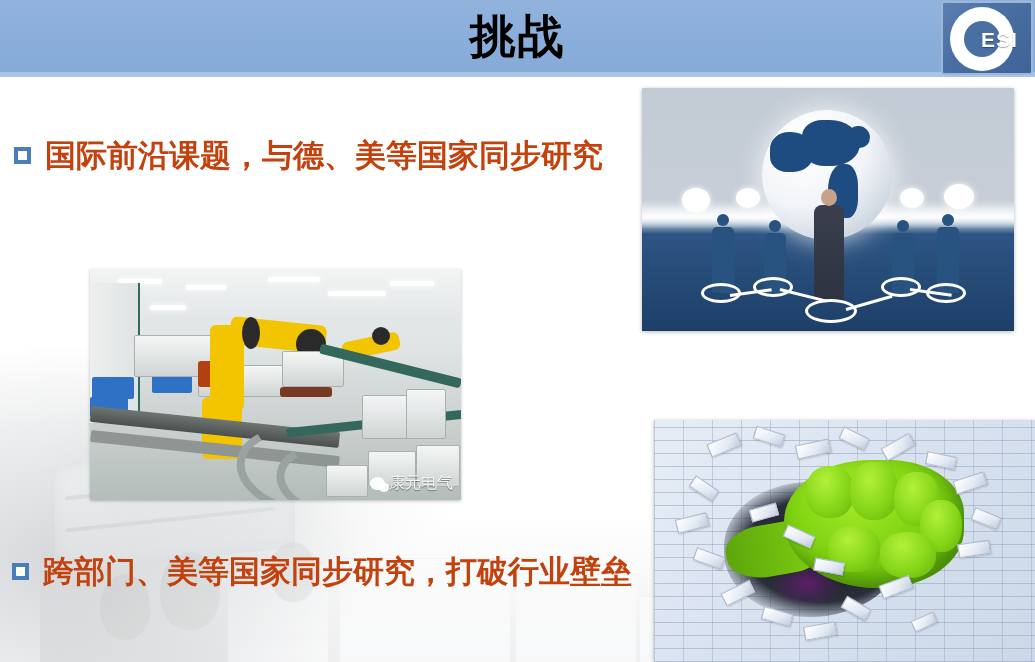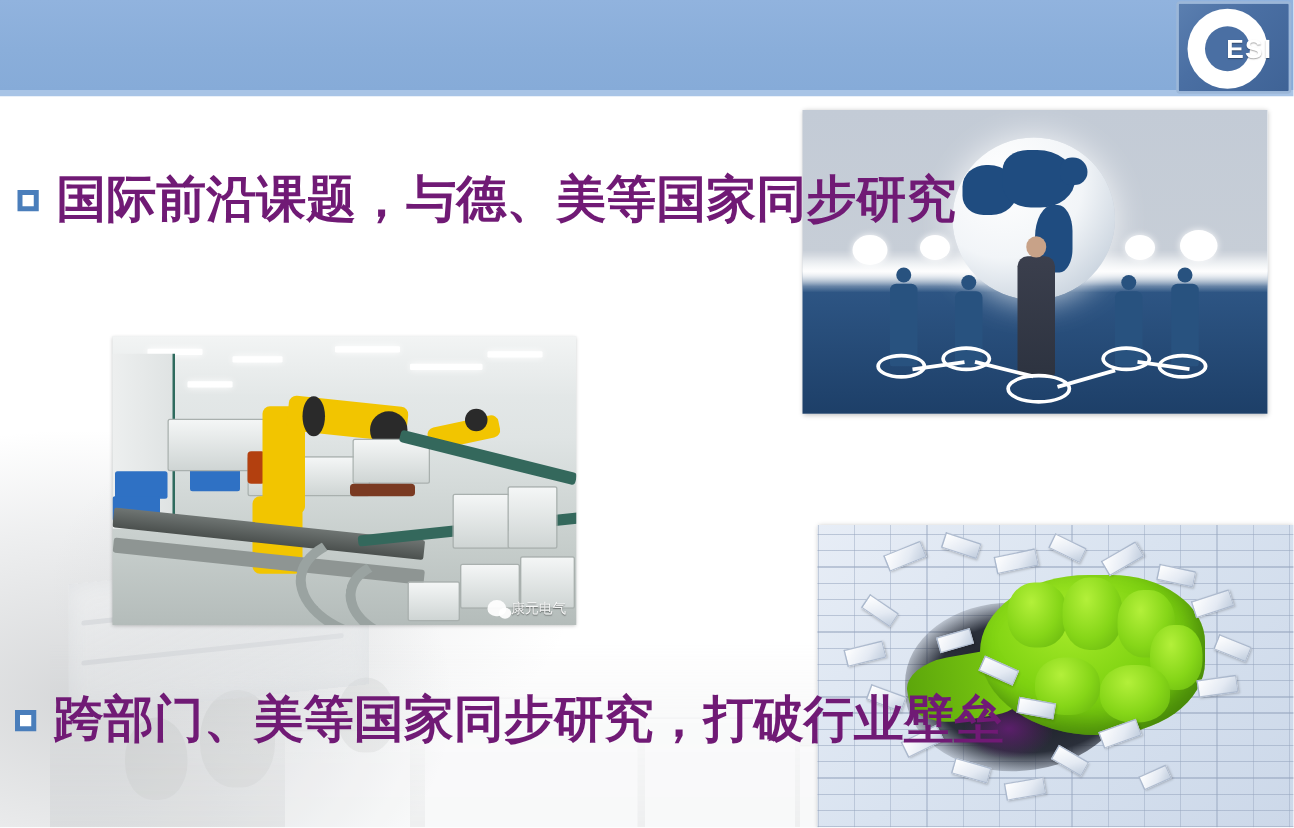--- a/index.html
+++ b/index.html
@@ -165,23 +165,23 @@
   .bullet-mark::after {
     content: "";
     position: absolute;
     left: 4px;
     top: 4px;
     width: 9px;
     height: 9px;
     background: #ffffff;
   }
   .bullet-text {
-    font-size: 40px;
+    font-size: 31px;
     font-weight: bold;
-    color: #701a75;
+    color: #c2410c;
     line-height: 1.1;
     font-family: "DejaVu Sans", "Liberation Sans", sans-serif;
   }
   #bullet-1 { left: 14px;  top: 138px; }
   #bullet-2 { left: 470px; top: 364px; }
   #bullet-3 { left: 12px;  top: 554px; }
 
   
   .pic {
     position: absolute;
@@ -328,21 +328,21 @@
     border-right-color: transparent;
   }
   .wm {
     position: absolute;
     right: 8px;
     bottom: 6px;
     display: flex;
     align-items: center;
     gap: 4px;
     color: rgba(255,255,255,0.9);
-    font-size: 11px;
+    font-size: 16px;
     text-shadow: 0 1px 1px rgba(0,0,0,0.45);
     font-family: "DejaVu Sans", sans-serif;
   }
   .wm .wechat {
     width: 15px; height: 13px;
     background: rgba(255,255,255,0.92);
     border-radius: 50% 50% 45% 45%;
     position: relative;
   }
   .wm .wechat::after {
@@ -427,20 +427,21 @@
     <div class="tree" style="left:230px; top:30px; width:46px; height:60px;"></div>
   </div>
 
   <div class="bg-plate">
     <div class="line" style="top:30px;"></div>
     <div class="line" style="top:62px;"></div>
   </div>
 
   <div class="banner"></div>
   <div class="banner-underline"></div>
+  <div class="banner-title">挑战</div>
 
   <div class="logo-box">
     <div class="logo-ring"></div>
     <div class="logo-ring-inner"></div>
     <div class="logo-text">ESI</div>
   </div>
 
   <div class="pic pic-shadow" id="pic-globe">
     <div class="sheen"></div>
     <div class="globe">

